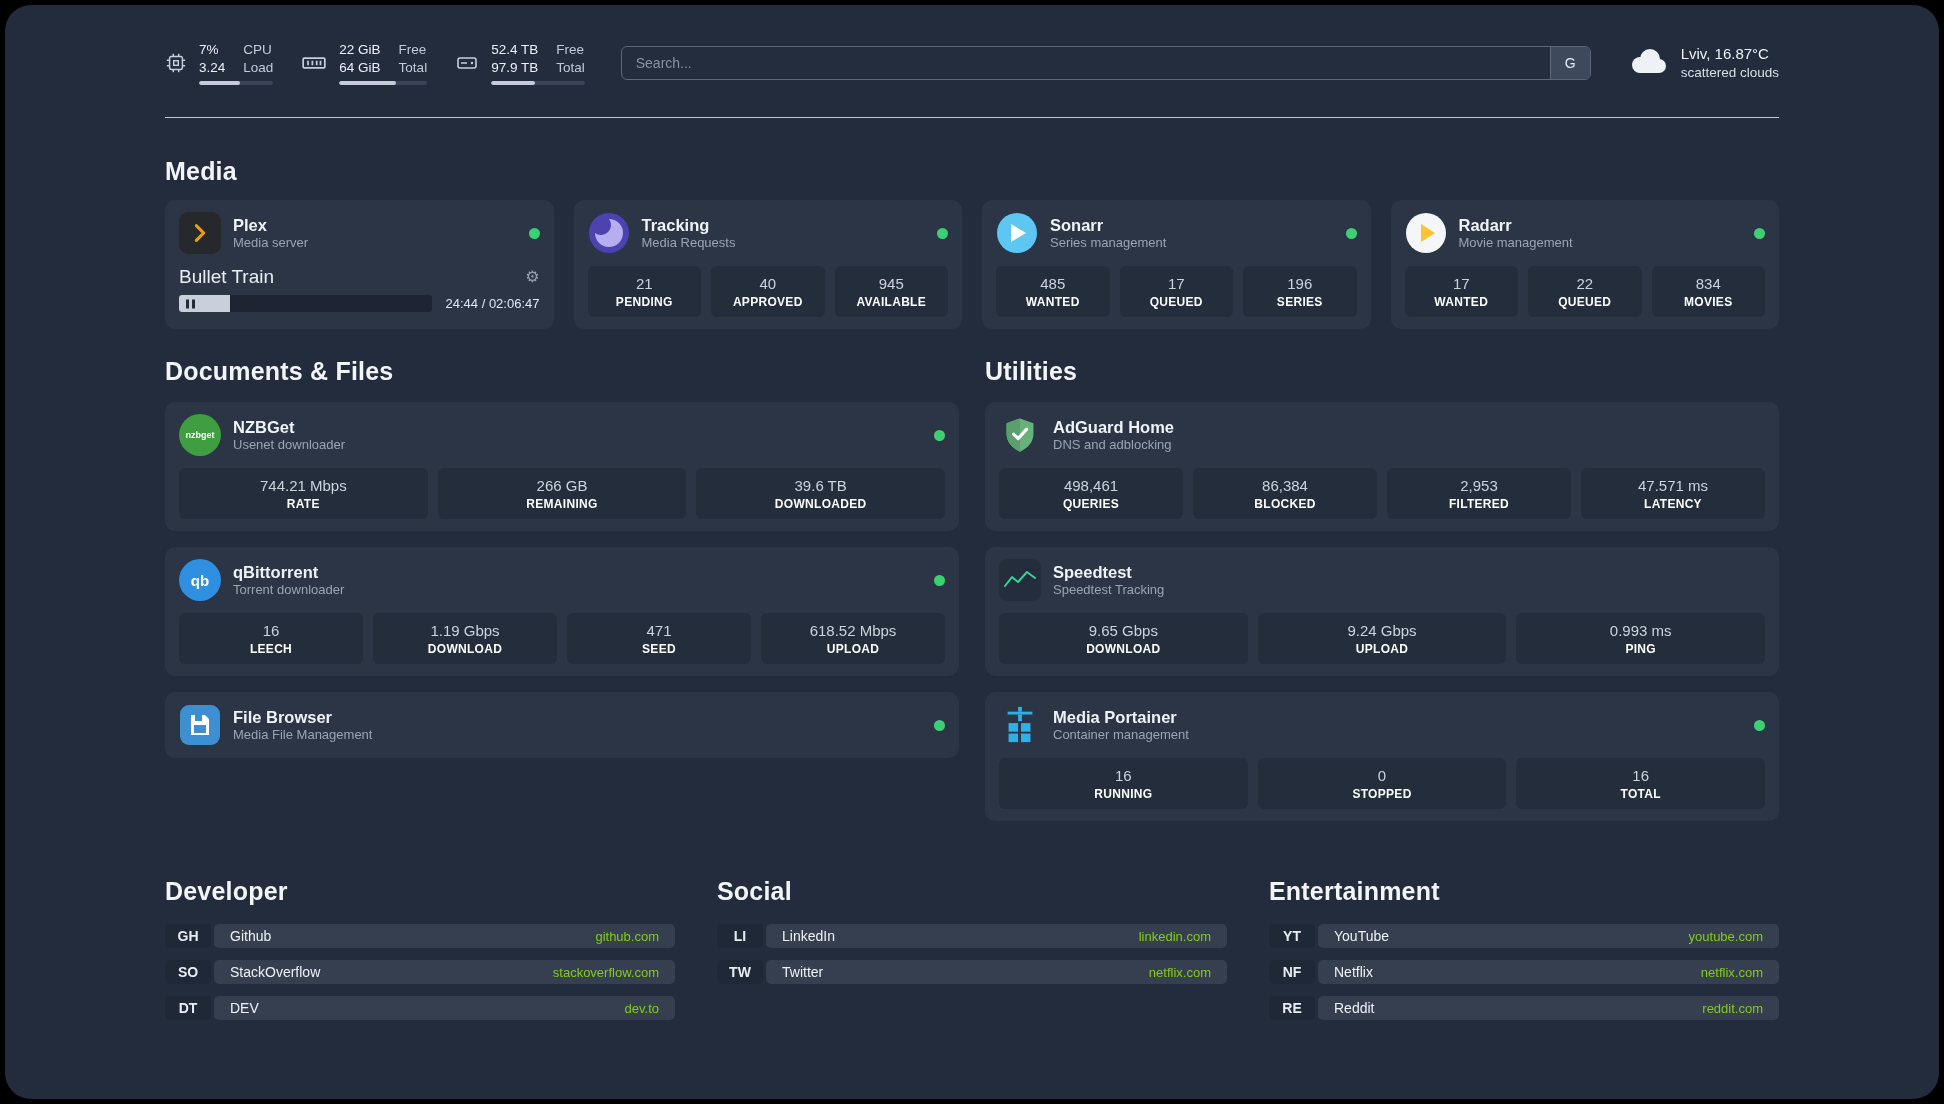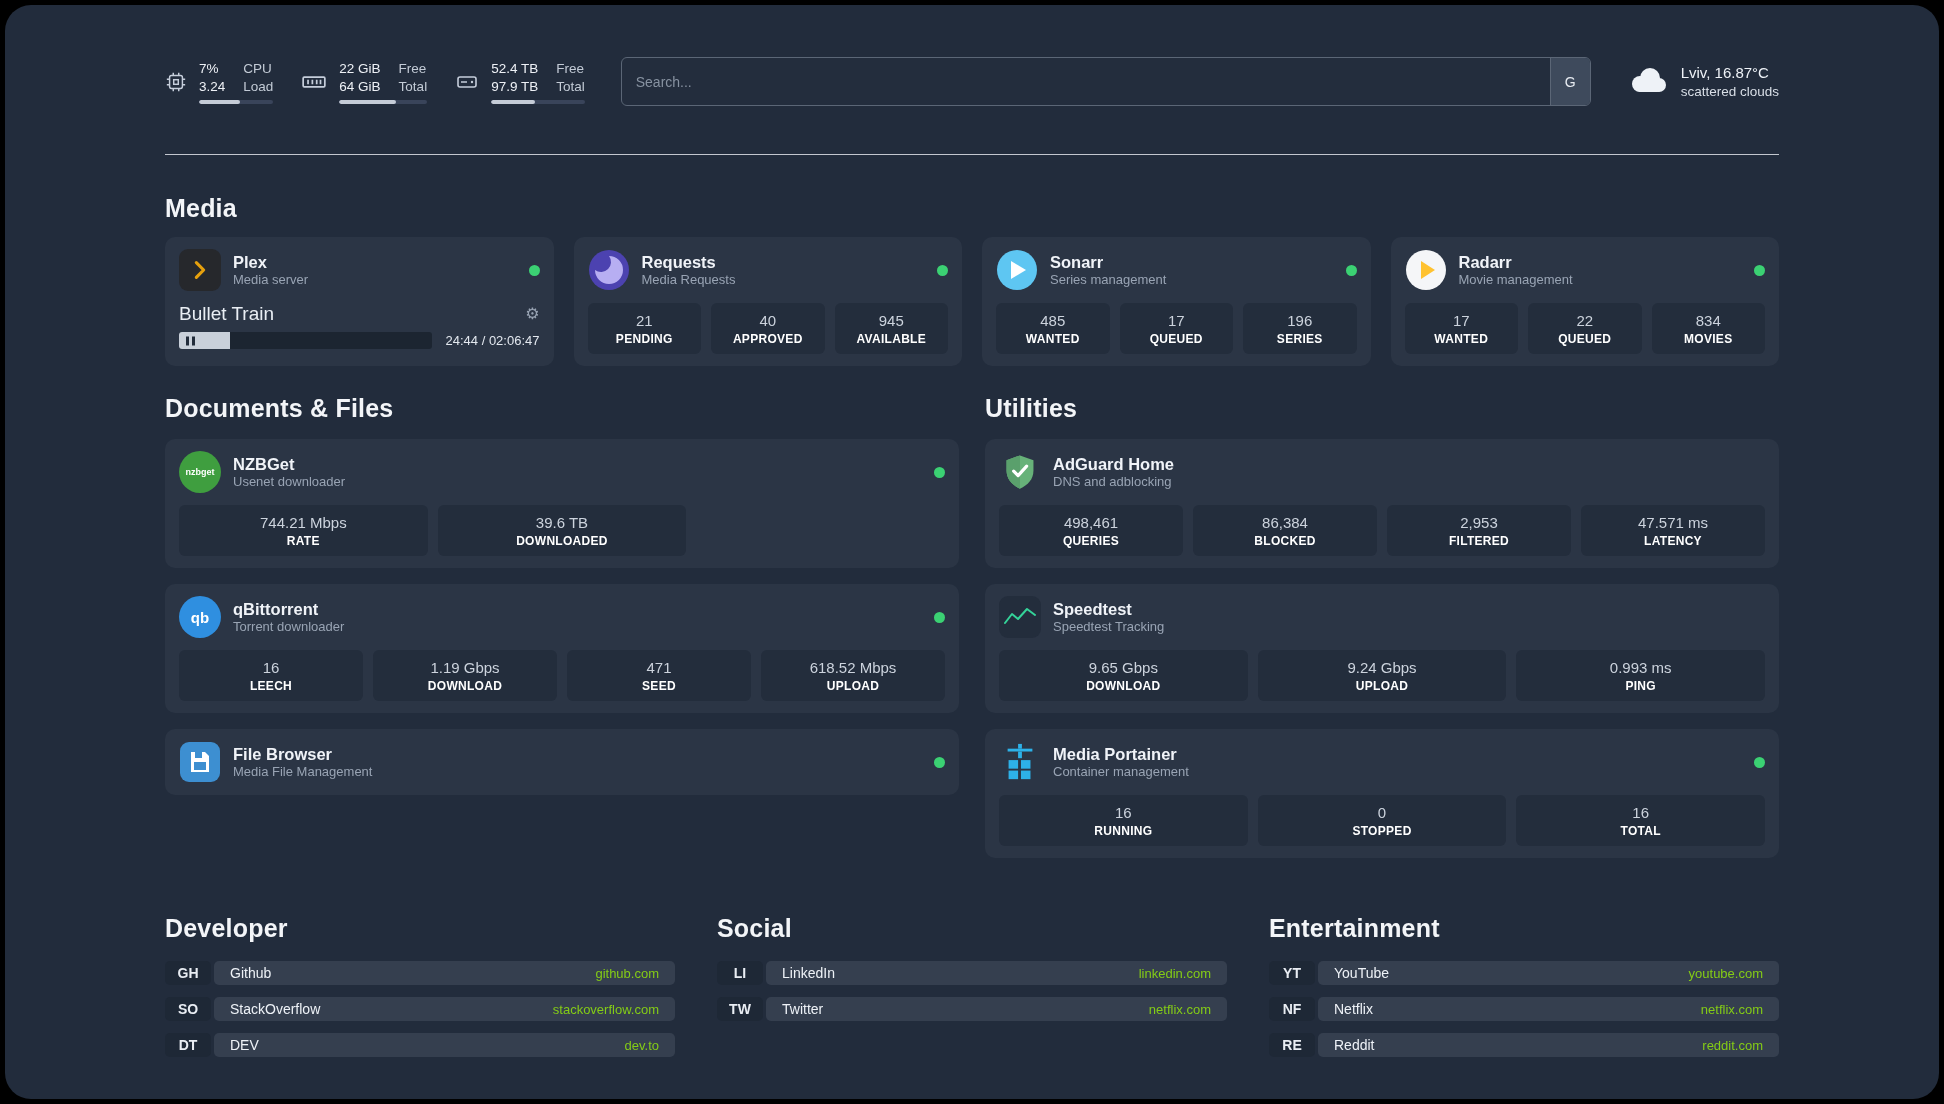--- a/index.html
+++ b/index.html
@@ -10,21 +10,21 @@
   
   .topbar { display:flex; align-items:center; margin-top:36px; gap:28px; }
   .metric { display:flex; align-items:center; gap:12px; }
   .metric-icon { color:#c6cedb; display:flex; align-items:center; }
   .metric-grid { display:grid; grid-template-columns:auto auto; column-gap:18px; row-gap:1px; font-size:13.5px; line-height:17px; }
   .m-val { color:#eef1f6; }
   .m-lab { color:#c3cbd6; }
   .metric-bar { height:4px; background:#39445a; border-radius:2px; margin-top:5px; overflow:hidden; }
   .metric-fill { height:100%; background:#c5ccd7; border-radius:2px; width:0; }
 
-  .search { flex:1; display:flex; align-items:center; height:49px; background:#232d3d; border:1px solid #5b6676; border-radius:6px; overflow:hidden; margin:16px 8px; }
+  .search { flex:1; display:flex; align-items:center; height:34px; background:#232d3d; border:1px solid #5b6676; border-radius:6px; overflow:hidden; margin:0 8px; }
   .search input { flex:1; height:100%; background:transparent; border:0; outline:none; color:#dde3ea; font-size:14px; padding:0 14px; font-family:inherit; }
   .search input::placeholder { color:#8792a1; }
   .g-btn { width:40px; height:100%; display:flex; align-items:center; justify-content:center; background:#3e4a5c; color:#e8ecf2; font-size:14px; border-left:1px solid #5b6676; cursor:pointer; }
 
   .weather { display:flex; align-items:center; gap:12px; }
   .weather-loc { font-size:15px; color:#eef2f7; line-height:20px; }
   .weather-cond { font-size:13.5px; color:#d9dfe7; line-height:18px; }
 
   .divider { height:1px; background:#dfe3e9; opacity:.85; margin-top:32px; }
 
@@ -206,21 +206,21 @@
 
       <div class="card">
         <div class="card-head">
           <div class="app-icon overseerr-bg">
             <svg width="42" height="42" viewBox="0 0 42 42">
               <circle cx="21" cy="21" r="20" fill="#4c42b0"></circle>
               <path d="M21 7 a14 14 0 1 1 -14 14 a10 10 0 0 0 14 -14z" fill="#b7aef2"></path>
             </svg>
           </div>
           <div>
-            <div class="app-name">Requests</div>
+            <div class="app-name">Tracking</div>
             <div class="app-sub">Media Requests</div>
           </div>
           <span class="status-dot"></span>
         </div>
         <div class="tiles c3">
           <div class="tile">
             <div class="tile-value">21</div>
             <div class="tile-label">PENDING</div>
           </div>
           <div class="tile">
@@ -306,20 +306,24 @@
             <div>
               <div class="app-name">NZBGet</div>
               <div class="app-sub">Usenet downloader</div>
             </div>
             <span class="status-dot"></span>
           </div>
           <div class="tiles c3">
             <div class="tile">
               <div class="tile-value">744.21 Mbps</div>
               <div class="tile-label">RATE</div>
+            </div>
+            <div class="tile">
+              <div class="tile-value">266 GB</div>
+              <div class="tile-label">REMAINING</div>
             </div>
             <div class="tile">
               <div class="tile-value">39.6 TB</div>
               <div class="tile-label">DOWNLOADED</div>
             </div>
           </div>
         </div>
 
         <div class="card">
           <div class="card-head">

